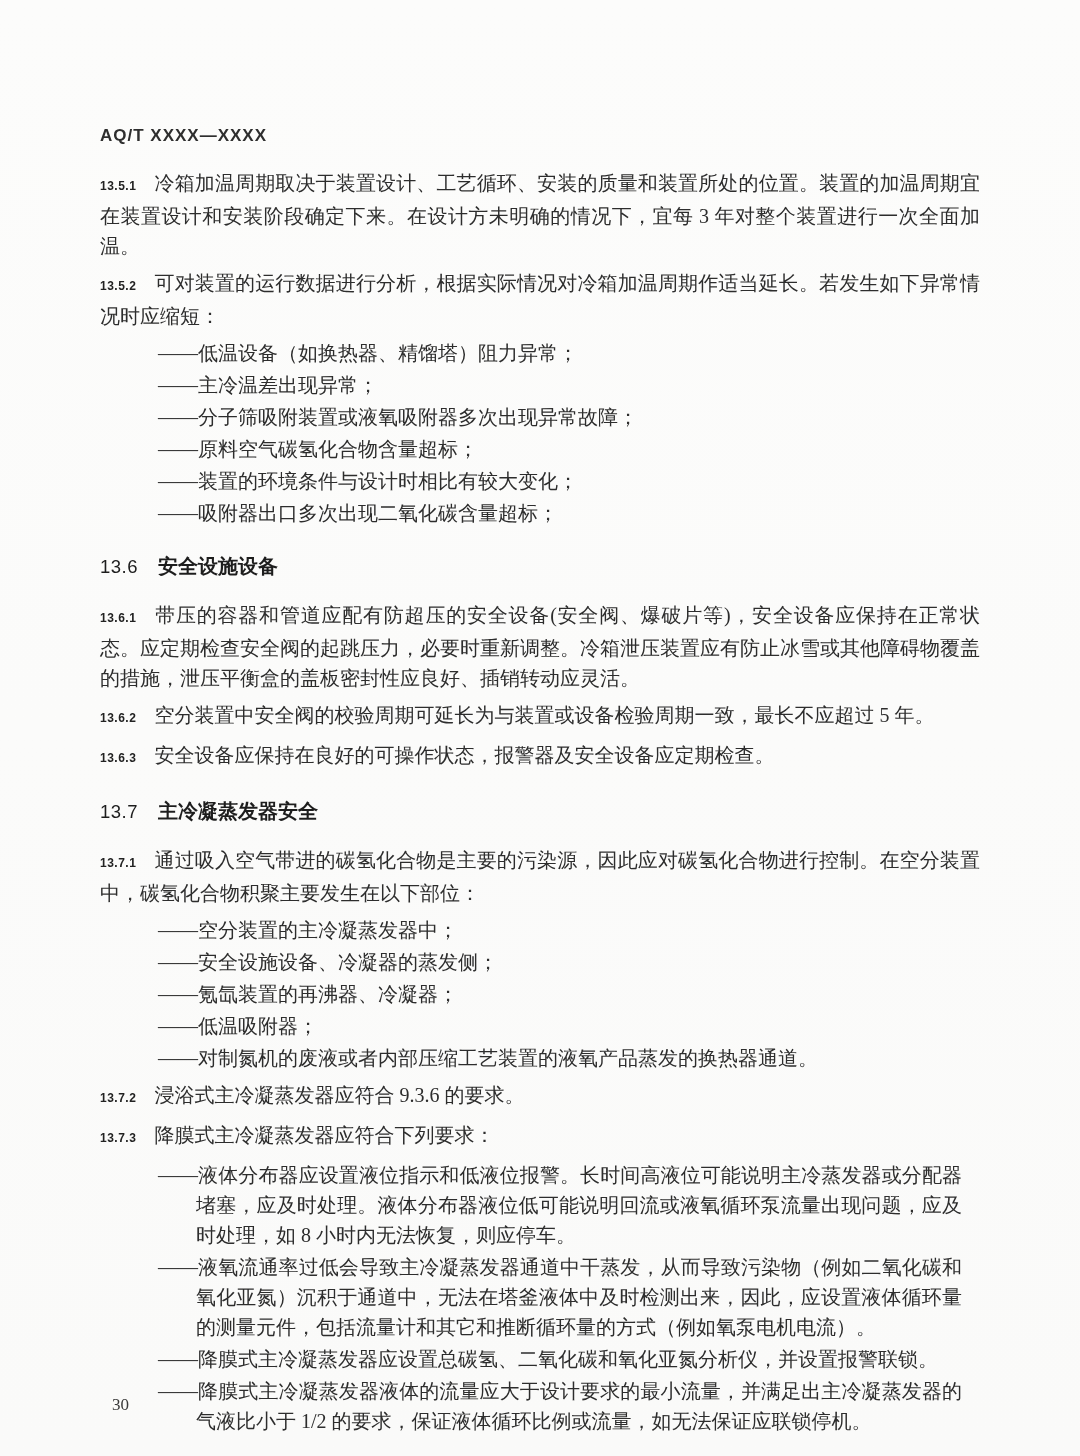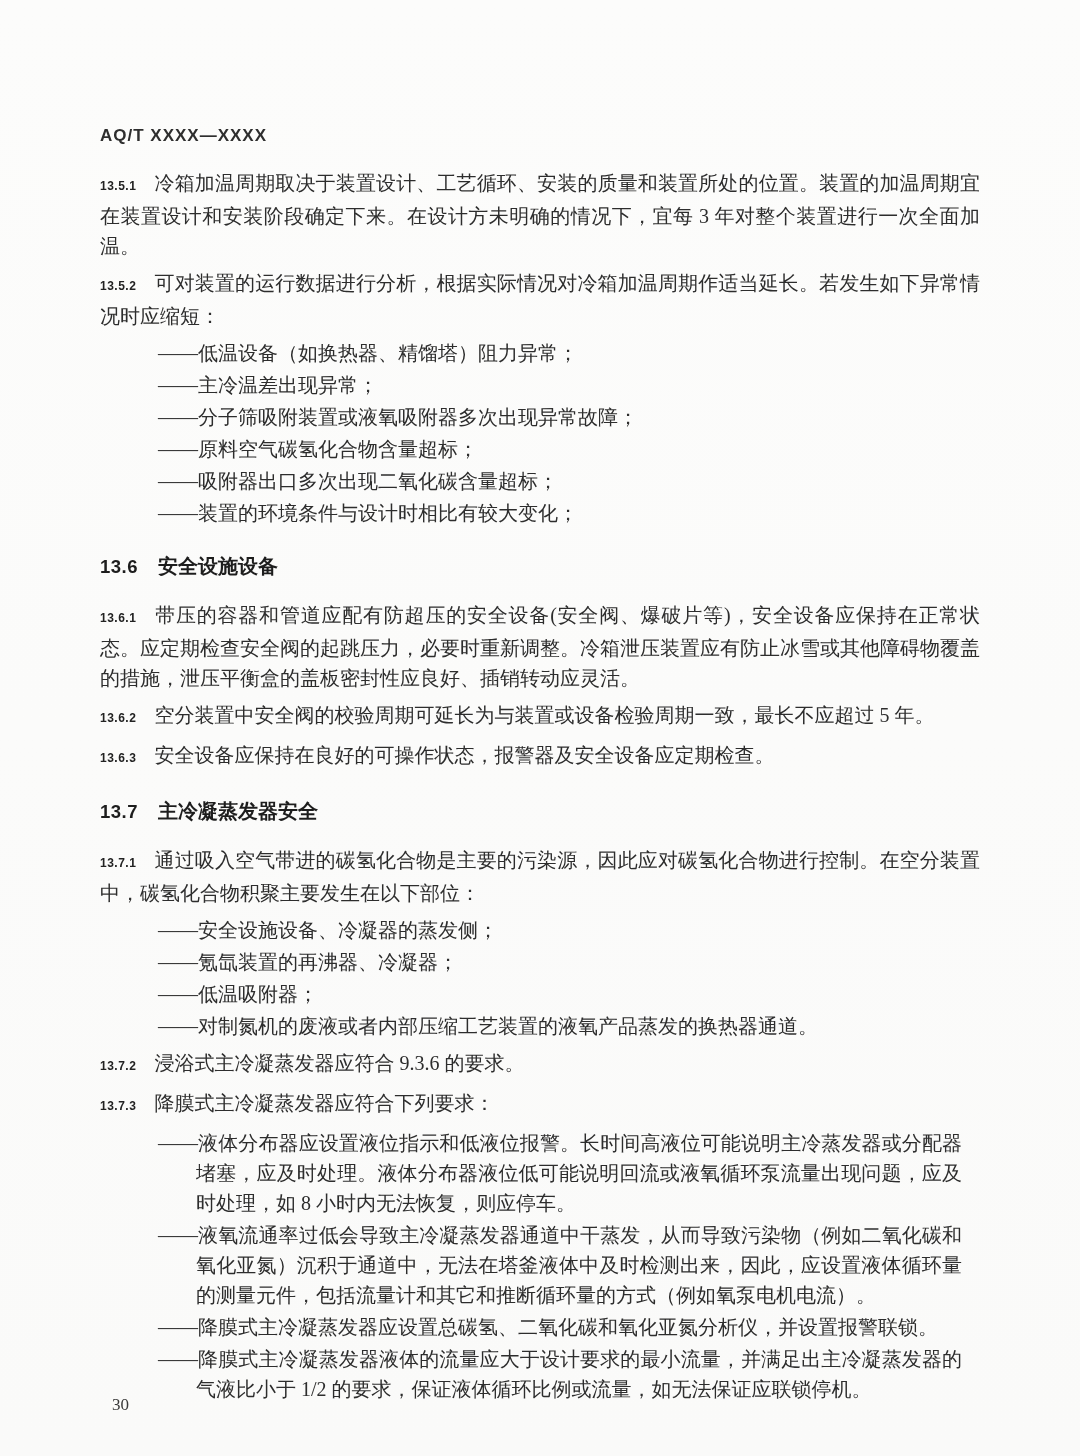--- a/index.html
+++ b/index.html
@@ -48,21 +48,21 @@
   }
   .heading {
     font-family: "Liberation Sans", "DejaVu Sans", sans-serif;
     font-weight: 700;
     font-size: 20px;
     line-height: 26px;
     color: #1d1d1d;
     margin: 25px 0 20px 0;
   }
   .heading .num {
-    font-weight: 700;
+    font-weight: 400;
     font-size: 18.5px;
     letter-spacing: 0.5px;
     margin-right: 20px;
   }
   .dash {
     font-size: 20px;
     line-height: 30px;
     margin: 2px 18px;
     padding-left: 78px;
     text-indent: -38px;
@@ -83,28 +83,29 @@
 <div class="page">
   <div class="doc-header">AQ/T XXXX—XXXX</div>
 
   <div class="content">
       <div class="item clause"><span class="num">13.5.1</span><span class="txt">冷箱加温周期取决于装置设计、工艺循环、安装的质量和装置所处的位置。装置的加温周期宜在装置设计和安装阶段确定下来。在设计方未明确的情况下，宜每 3 年对整个装置进行一次全面加温。</span></div>
       <div class="item clause"><span class="num">13.5.2</span><span class="txt">可对装置的运行数据进行分析，根据实际情况对冷箱加温周期作适当延长。若发生如下异常情况时应缩短：</span></div>
       <div class="item dash"><span class="txt">——低温设备（如换热器、精馏塔）阻力异常；</span></div>
       <div class="item dash"><span class="txt">——主冷温差出现异常；</span></div>
       <div class="item dash"><span class="txt">——分子筛吸附装置或液氧吸附器多次出现异常故障；</span></div>
       <div class="item dash"><span class="txt">——原料空气碳氢化合物含量超标；</span></div>
+      <div class="item dash"><span class="txt">——装置的环境条件与设计时相比有较大变化；</span></div>
       <div class="item dash"><span class="txt">——吸附器出口多次出现二氧化碳含量超标；</span></div>
-      <div class="item dash"><span class="txt">——装置的环境条件与设计时相比有较大变化；</span></div>
       <div class="item heading"><span class="num">13.6</span><span class="txt">安全设施设备</span></div>
       <div class="item clause"><span class="num">13.6.1</span><span class="txt">带压的容器和管道应配有防超压的安全设备(安全阀、爆破片等)，安全设备应保持在正常状态。应定期检查安全阀的起跳压力，必要时重新调整。冷箱泄压装置应有防止冰雪或其他障碍物覆盖的措施，泄压平衡盒的盖板密封性应良好、插销转动应灵活。</span></div>
       <div class="item clause"><span class="num">13.6.2</span><span class="txt">空分装置中安全阀的校验周期可延长为与装置或设备检验周期一致，最长不应超过 5 年。</span></div>
       <div class="item clause"><span class="num">13.6.3</span><span class="txt">安全设备应保持在良好的可操作状态，报警器及安全设备应定期检查。</span></div>
       <div class="item heading"><span class="num">13.7</span><span class="txt">主冷凝蒸发器安全</span></div>
       <div class="item clause"><span class="num">13.7.1</span><span class="txt">通过吸入空气带进的碳氢化合物是主要的污染源，因此应对碳氢化合物进行控制。在空分装置中，碳氢化合物积聚主要发生在以下部位：</span></div>
+      <div class="item dash"><span class="txt">——空分装置的主冷凝蒸发器中；</span></div>
       <div class="item dash"><span class="txt">——安全设施设备、冷凝器的蒸发侧；</span></div>
       <div class="item dash"><span class="txt">——氪氙装置的再沸器、冷凝器；</span></div>
       <div class="item dash"><span class="txt">——低温吸附器；</span></div>
       <div class="item dash"><span class="txt">——对制氮机的废液或者内部压缩工艺装置的液氧产品蒸发的换热器通道。</span></div>
       <div class="item clause"><span class="num">13.7.2</span><span class="txt">浸浴式主冷凝蒸发器应符合 9.3.6 的要求。</span></div>
       <div class="item clause"><span class="num">13.7.3</span><span class="txt">降膜式主冷凝蒸发器应符合下列要求：</span></div>
       <div class="item dash"><span class="txt">——液体分布器应设置液位指示和低液位报警。长时间高液位可能说明主冷蒸发器或分配器堵塞，应及时处理。液体分布器液位低可能说明回流或液氧循环泵流量出现问题，应及时处理，如 8 小时内无法恢复，则应停车。</span></div>
       <div class="item dash"><span class="txt">——液氧流通率过低会导致主冷凝蒸发器通道中干蒸发，从而导致污染物（例如二氧化碳和氧化亚氮）沉积于通道中，无法在塔釜液体中及时检测出来，因此，应设置液体循环量的测量元件，包括流量计和其它和推断循环量的方式（例如氧泵电机电流）。</span></div>
       <div class="item dash"><span class="txt">——降膜式主冷凝蒸发器应设置总碳氢、二氧化碳和氧化亚氮分析仪，并设置报警联锁。</span></div>
       <div class="item dash"><span class="txt">——降膜式主冷凝蒸发器液体的流量应大于设计要求的最小流量，并满足出主冷凝蒸发器的气液比小于 1/2 的要求，保证液体循环比例或流量，如无法保证应联锁停机。</span></div>

